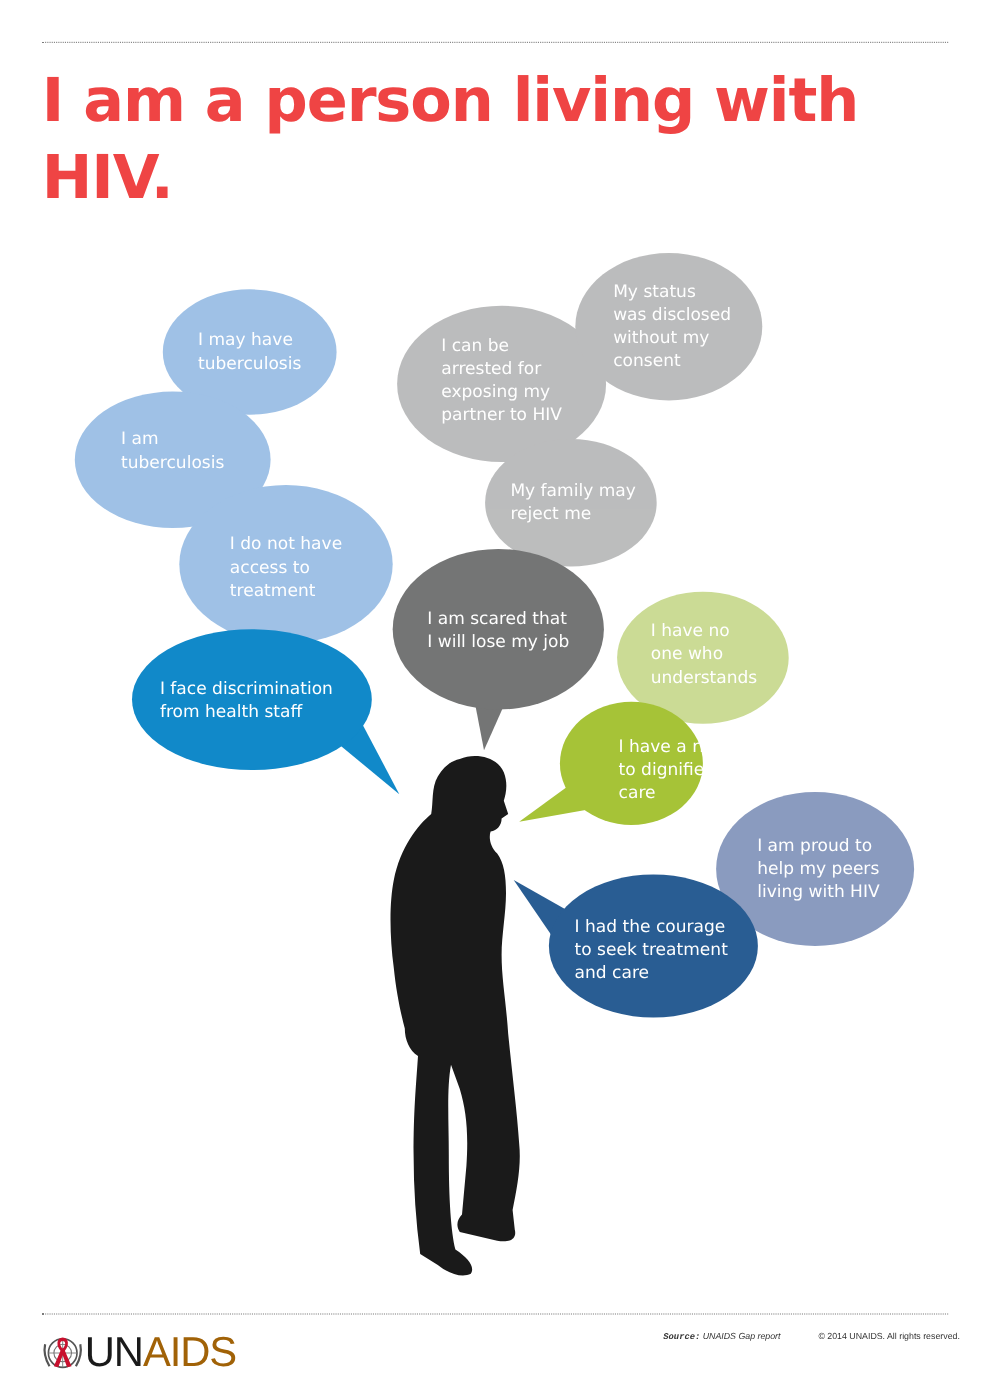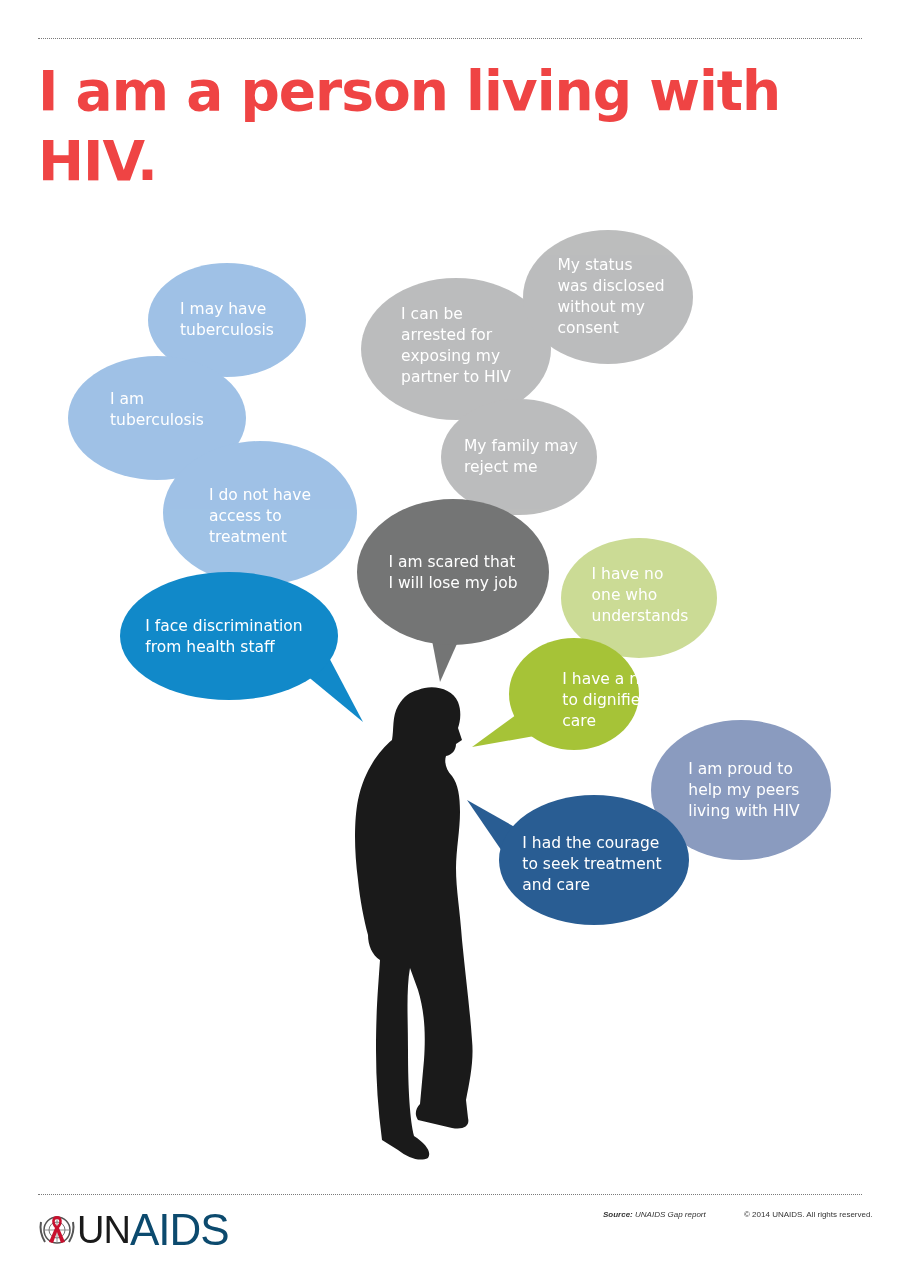--- a/index.html
+++ b/index.html
@@ -4,23 +4,23 @@
 <style>
   html, body { margin:0; padding:0; background:#ffffff; }
   body { width:900px; height:1273px; position:relative; overflow:hidden; font-family:"Liberation Sans", sans-serif; }
   .rule { position:absolute; left:38px; width:824px; height:0; border-top:1px dotted #7a7a7a; }
   .title { position:absolute; left:38px; top:56px; margin:0; font-family:"DejaVu Sans", sans-serif; font-weight:bold; font-size:55px; line-height:70px; color:#ef4444; letter-spacing:-1px; }
   .title span { display:block; }
   svg.art { position:absolute; left:0; top:0; }
   .bubble-text { position:absolute; color:#ffffff; text-align:left; font-family:"DejaVu Sans", sans-serif; font-size:15.5px; line-height:21px; transform:translate(-50%,-50%); white-space:pre-line; }
   .footer-logo { position:absolute; left:37px; top:1210px; height:40px; display:flex; align-items:center; }
   .logo-un { font-family:"Liberation Sans", sans-serif; font-size:38px; color:#1a1a1a; letter-spacing:-1px; line-height:40px; }
-  .logo-aids { font-family:"Liberation Sans", sans-serif; font-size:44px; color:#0c4a6e; letter-spacing:-1px; line-height:40px; }
+  .logo-aids { font-family:"Liberation Sans", sans-serif; font-size:38px; color:#a16207; letter-spacing:-1px; line-height:40px; }
   .source { position:absolute; left:603px; top:1210px; font-size:8px; color:#333; }
-  .source b { font-style:italic; }
+  .source b { font-style:italic;font-family:Liberation Mono, monospace; }
   .source i { font-style:italic; }
   .copy { position:absolute; left:744px; top:1210px; font-size:8px; color:#333; }
 </style>
 </head>
 <body>
 
 <div class="rule" style="top:38px;"></div>
 
 <h1 class="title">
   <span>I am a person living with HIV.</span>

